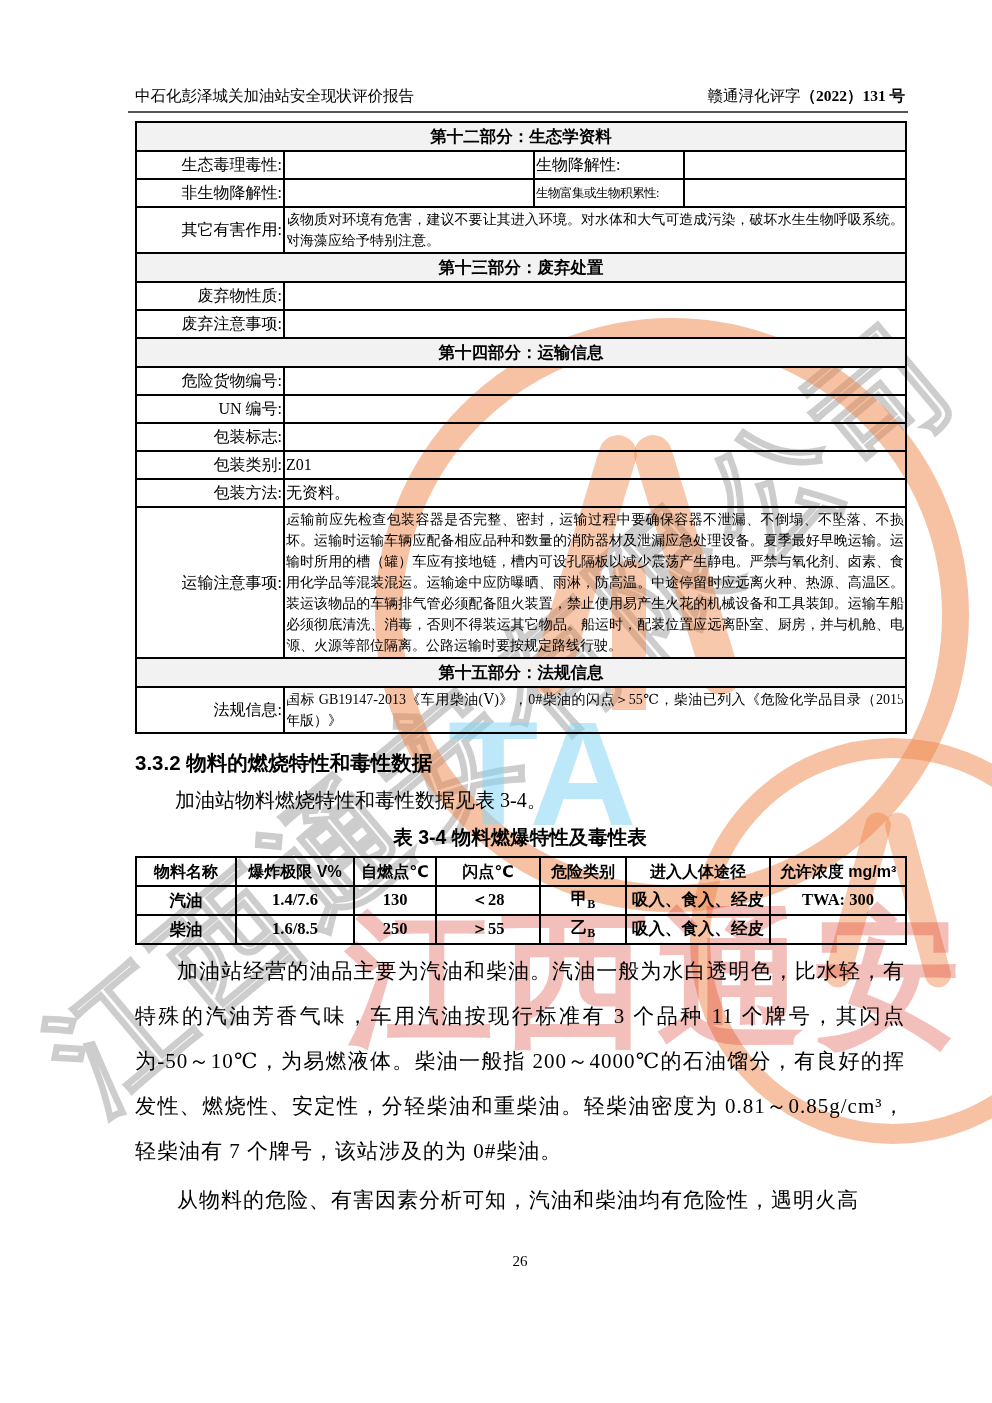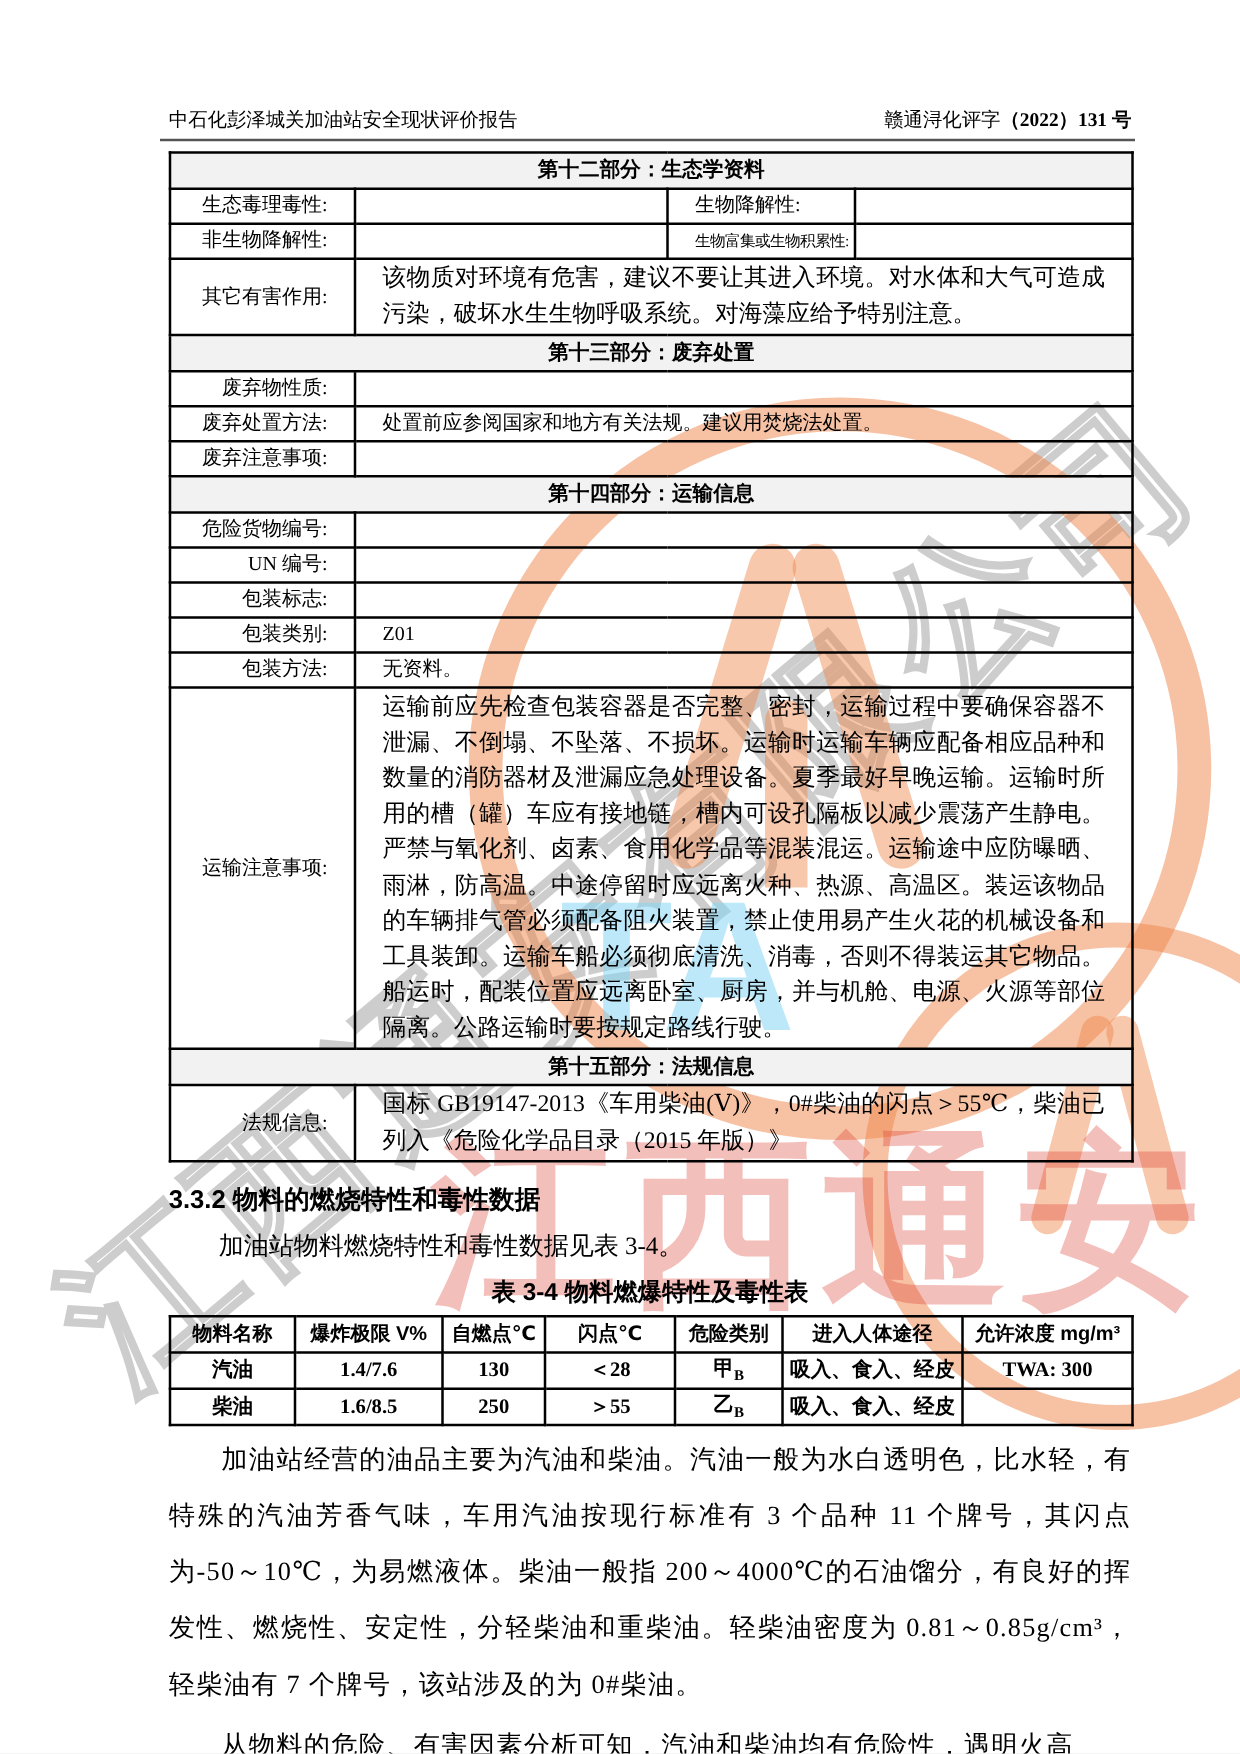--- a/index.html
+++ b/index.html
@@ -44,30 +44,30 @@
     font-family:"Liberation Sans","DejaVu Sans",sans-serif;font-weight:bold;
     font-size:148px;line-height:1;color:var(--stamp-red);opacity:.32;letter-spacing:8px;white-space:nowrap;
   }
   
   .content{position:absolute;left:135px;top:86px;width:770px;z-index:1;}
   .pg-header{display:flex;justify-content:space-between;align-items:baseline;font-size:15.5px;}
   .pg-header .bold{font-weight:bold;}
   .header-rule{border:none;border-top:2.5px solid var(--header-rule);margin:4px 0 0 -7px;width:780px;}
   table{border-collapse:collapse;table-layout:fixed;width:770px;}
   .msds{margin-top:8px;font-size:16px;}
-  .msds td,.msds th{border:2px solid #000;padding:1px 21px;height:24px;line-height:1.5;overflow:hidden;vertical-align:middle;}
+  .msds td,.msds th{border:2px solid #000;padding:1px 1px;height:24px;line-height:1.5;overflow:hidden;vertical-align:middle;}
   .msds th.sec{
     background:var(--section-header-bg);text-align:center;height:25px;
     font-family:"Liberation Sans","DejaVu Sans",sans-serif;font-weight:bold;font-size:16.5px;
   }
   .lbl{text-align:right;padding-right:2px;white-space:nowrap;}
   .lbl-left{text-align:left;white-space:nowrap;}
   .cond{font-size:12.5px;letter-spacing:-.5px;}
   .val{text-align:left;}
-  .notes{ text-align:justify;line-height:27.5px;font-size:19px;padding:2px 6px;vertical-align:middle;border-radius:20px;}
+  .notes{ text-align:justify;line-height:27.5px;font-size:14px;padding:2px 6px;vertical-align:middle;border-radius:20px;}
   .sec-heading{
     font-family:"Liberation Sans","DejaVu Sans",sans-serif;font-weight:bold;
     font-size:20.5px;margin:15px 0 10px;
   }
   .p-intro{font-size:20px;text-indent:2em;margin:0 0 10px;}
   .t34-title{
     text-align:center;font-family:"Liberation Sans","DejaVu Sans",sans-serif;
     font-weight:bold;font-size:19.5px;margin:8px 0 5px;
   }
   .t34{font-size:16.5px;text-align:center;}
@@ -133,24 +133,20 @@
         <td class="lbl">其它有害作用:</td>
         <td class="notes" colspan="3">该物质对环境有危害，建议不要让其进入环境。对水体和大气可造成污染，破坏水生生物呼吸系统。对海藻应给予特别注意。</td>
       </tr>
 
       <tr>
         <th class="sec" colspan="4">第十三部分：废弃处置</th>
       </tr>
       <tr>
         <td class="lbl">废弃物性质:</td>
         <td class="val" colspan="3"></td>
-      </tr>
-      <tr>
-        <td class="lbl">废弃处置方法:</td>
-        <td class="val" colspan="3">处置前应参阅国家和地方有关法规。建议用焚烧法处置。</td>
       </tr>
       <tr>
         <td class="lbl">废弃注意事项:</td>
         <td class="val" colspan="3"></td>
       </tr>
 
       <tr>
         <th class="sec" colspan="4">第十四部分：运输信息</th>
       </tr>
       <tr>

